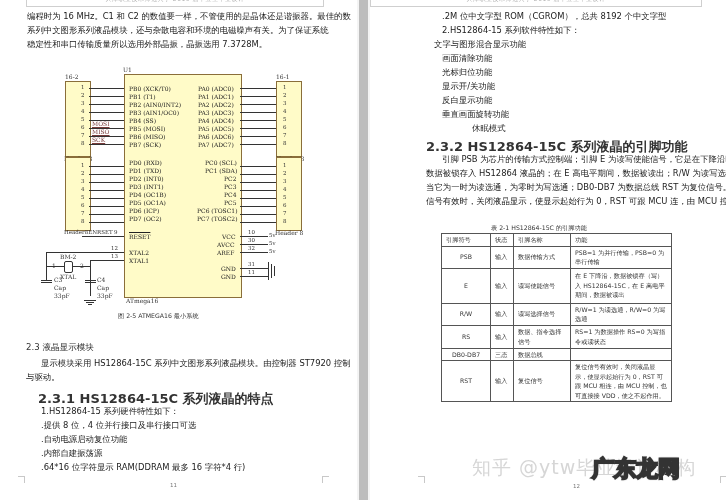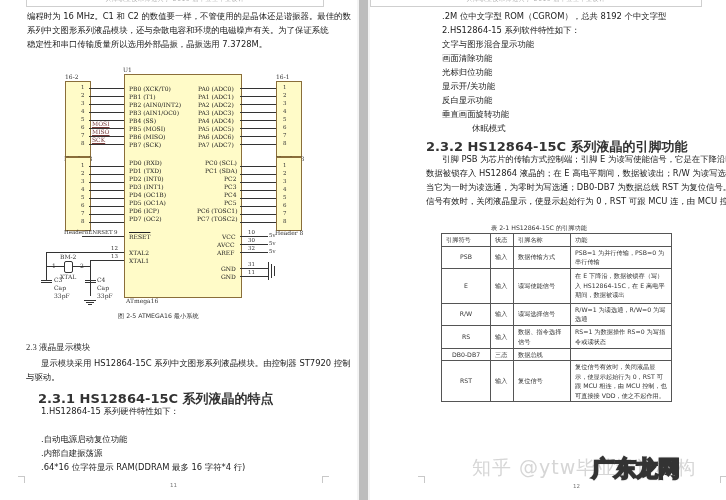--- a/index.html
+++ b/index.html
@@ -221,47 +221,48 @@
     <div class="pnum" style="left:273px; top:178px;">3</div>
     <div class="pnum" style="left:273px; top:186px;">4</div>
     <div class="pnum" style="left:273px; top:194px;">5</div>
     <div class="pnum" style="left:273px; top:202px;">6</div>
     <div class="pnum" style="left:273px; top:210px;">7</div>
     <div class="pnum" style="left:273px; top:218px;">8</div>
   </div>
 
   <div class="caption" style="left:108px; top:312px;">图 2-5 ATMEGA16 最小系统</div>
 
-  <div class="h2" style="left:16px; top:342px;font-family:Liberation Serif, serif;">2.3   液晶显示模块</div>
+  <div class="h2" style="left:16px; top:342px;">2.3   液晶显示模块</div>
   <div class="p" style="left:31px; top:357px;">显示模块采用 HS12864-15C 系列中文图形系列液晶模块。由控制器 ST7920 控制</div>
   <div class="p" style="left:16px; top:371px;">与驱动。</div>
   <div class="h3" style="left:28px; top:390px;">2.3.1   HS12864-15C 系列液晶的特点</div>
 
   <div class="p" style="left:31px; top:405px;">1.HS12864-15 系列硬件特性如下：</div>
+  <div class="p" style="left:31px; top:419px;">.提供 8 位，4 位并行接口及串行接口可选</div>
   <div class="p" style="left:31px; top:433px;">.自动电源启动复位功能</div>
   <div class="p" style="left:31px; top:447px;">.内部自建振荡源</div>
   <div class="p" style="left:31px; top:461px;">.64*16 位字符显示 RAM(DDRAM 最多 16 字符*4 行)</div>
 
   <div class="corner" style="left:8px; top:476px; border-width:1px 1px 0 0;"></div>
   <div class="corner" style="left:312px; top:476px; border-width:1px 0 0 1px;"></div>
   <div class="pageno" style="left:160px; top:482px;">11</div>
 </div>
 
 <div class="gutter"></div>
 <div class="gutter-bar"></div>
 
 <div class="page" id="page-right">
   <div class="hdr-box" style="left:0px; width:330px;">
     <div class="hdr-text">天津职业技术师范大学 2019 届毕业生毕业设计</div>
   </div>
 
   <div class="p" style="left:72px; top:10px;">.2M 位中文字型 ROM（CGROM），总共 8192 个中文字型</div>
   <div class="p" style="left:72px; top:24px;">2.HS12864-15 系列软件特性如下：</div>
 
-  <div class="p" style="left:72px; top:38px;">文字与图形混合显示功能</div>
+  <div class="p" style="left:64px; top:38px;">文字与图形混合显示功能</div>
   <div class="p" style="left:72px; top:52px;">画面清除功能</div>
   <div class="p" style="left:72px; top:66px;">光标归位功能</div>
   <div class="p" style="left:72px; top:80px;">显示开/关功能</div>
   <div class="p" style="left:72px; top:94px;">反白显示功能</div>
   <div class="p" style="left:72px; top:108px;">垂直画面旋转功能</div>
   <div class="p" style="left:72px; top:122px;margin-left:30px;">休眠模式</div>
 
   <div class="h3" style="left:56px; top:138px;">2.3.2   HS12864-15C 系列液晶的引脚功能</div>
 
   <div class="p" style="left:72px; top:153px;">引脚 PSB 为芯片的传输方式控制端；引脚 E 为读写使能信号，它是在下降沿时</div>

